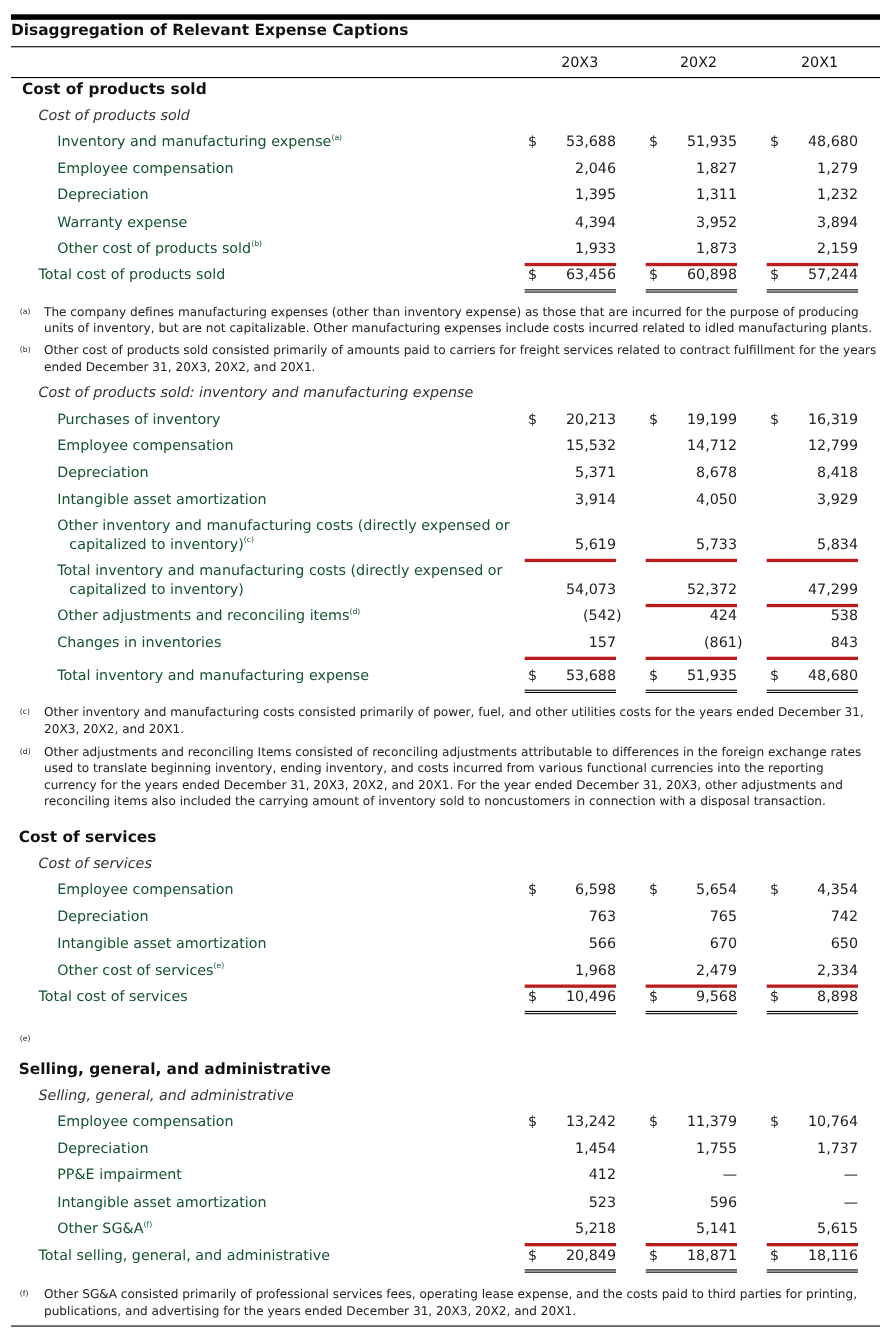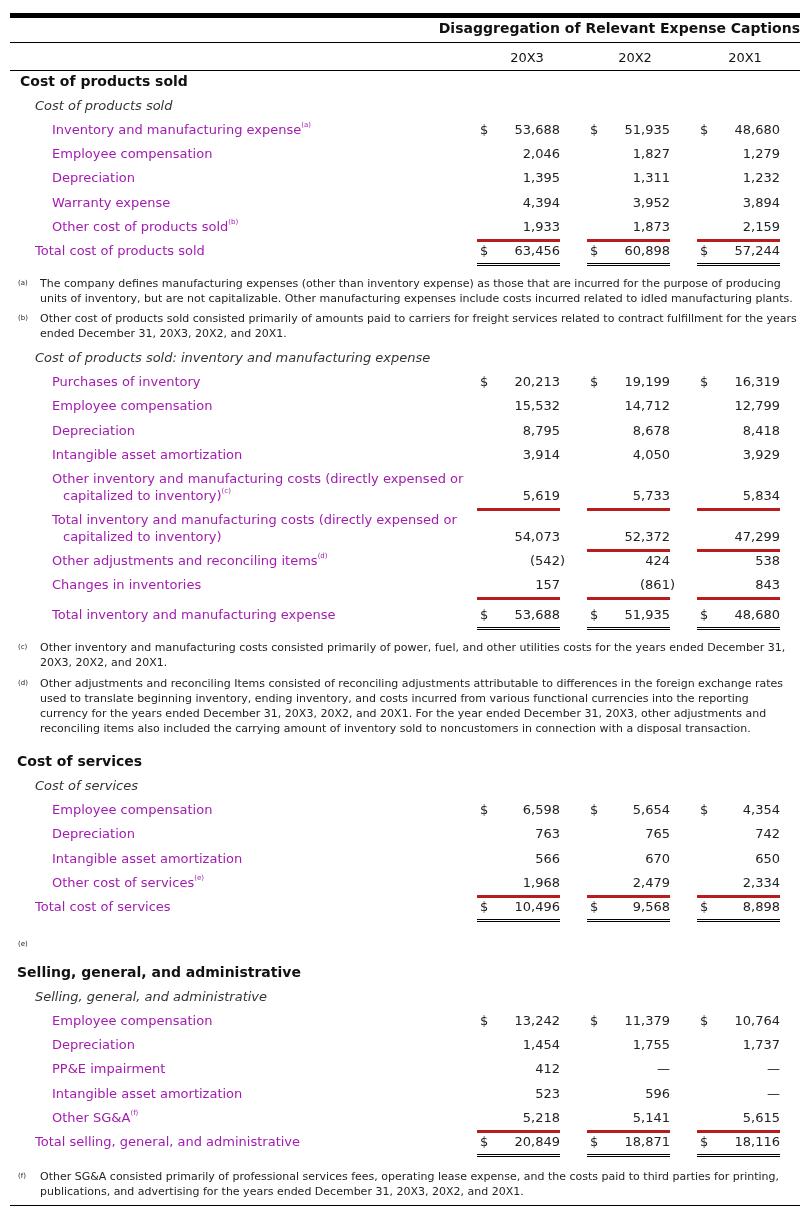--- a/index.html
+++ b/index.html
@@ -1,24 +1,24 @@
 <!DOCTYPE html>
 <html><head>
 <meta charset="utf-8">
 <style>
   html, body { margin:0; padding:0; background:#ffffff; }
   body { width:810px; height:1213px; position:relative; overflow:hidden;
          font-family:"DejaVu Sans", "Liberation Sans", sans-serif; color:#222; }
   .topbar { position:absolute; left:10px; top:13px; width:790px; height:5px; background:#000; }
   .hline { position:absolute; left:10px; width:790px; height:1px; background:#000; }
-  .title { position:absolute; left:10px; width:790px; top:20px; text-align:right;
+  .title { position:absolute; left:10px; width:790px; top:20px; text-align:left;
            font-weight:bold; font-size:14px; color:#111; }
   .year { position:absolute; top:50px; font-size:13px; color:#111; text-align:center; width:80px; }
   .row { position:absolute; left:0; width:810px; height:22px; font-size:13px; }
-  .lbl { position:absolute; white-space:nowrap; color:#a21caf; }
+  .lbl { position:absolute; white-space:nowrap; color:#14532d; }
   .sec { font-weight:bold; font-size:14px; color:#111; }
   .sub { font-style:italic; color:#333; }
   .cell { position:absolute; width:83px; height:20px; }
   .c1 { left:477px; } .c2 { left:587px; } .c3 { left:697px; }
   .dol { position:absolute; left:3px; top:0; }
   .num { position:absolute; right:0; top:0; text-align:right; white-space:nowrap; }
   .num.paren { right:-5px; }
   .ul { border-bottom:3px solid #b91c1c; }
   .dul { border-bottom:3px double #000; }
   sup { font-size:7px; vertical-align:top; position:relative; top:-1px; }
@@ -158,21 +158,21 @@
   <div class="cell c2">
       <span class="num">14,712</span>
     </div>
   <div class="cell c3">
       <span class="num">12,799</span>
     </div>
 </div>
 <div class="row" style="top:423px">
   <span class="lbl" style="left:52px">Depreciation</span>
   <div class="cell c1">
-      <span class="num">8,795</span>
+      <span class="num">5,371</span>
     </div>
   <div class="cell c2">
       <span class="num">8,678</span>
     </div>
   <div class="cell c3">
       <span class="num">8,418</span>
     </div>
 </div>
 <div class="row" style="top:447px">
   <span class="lbl" style="left:52px">Intangible asset amortization</span>

